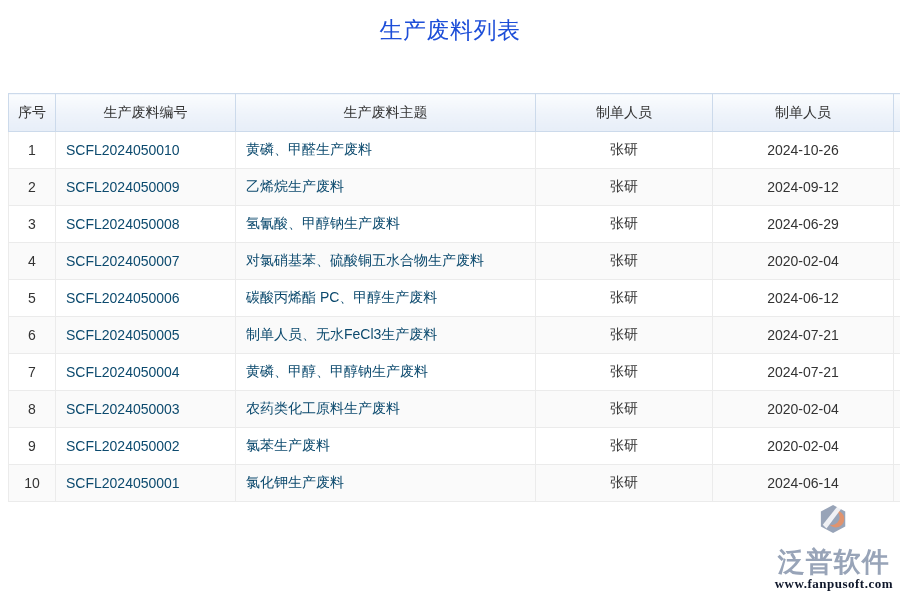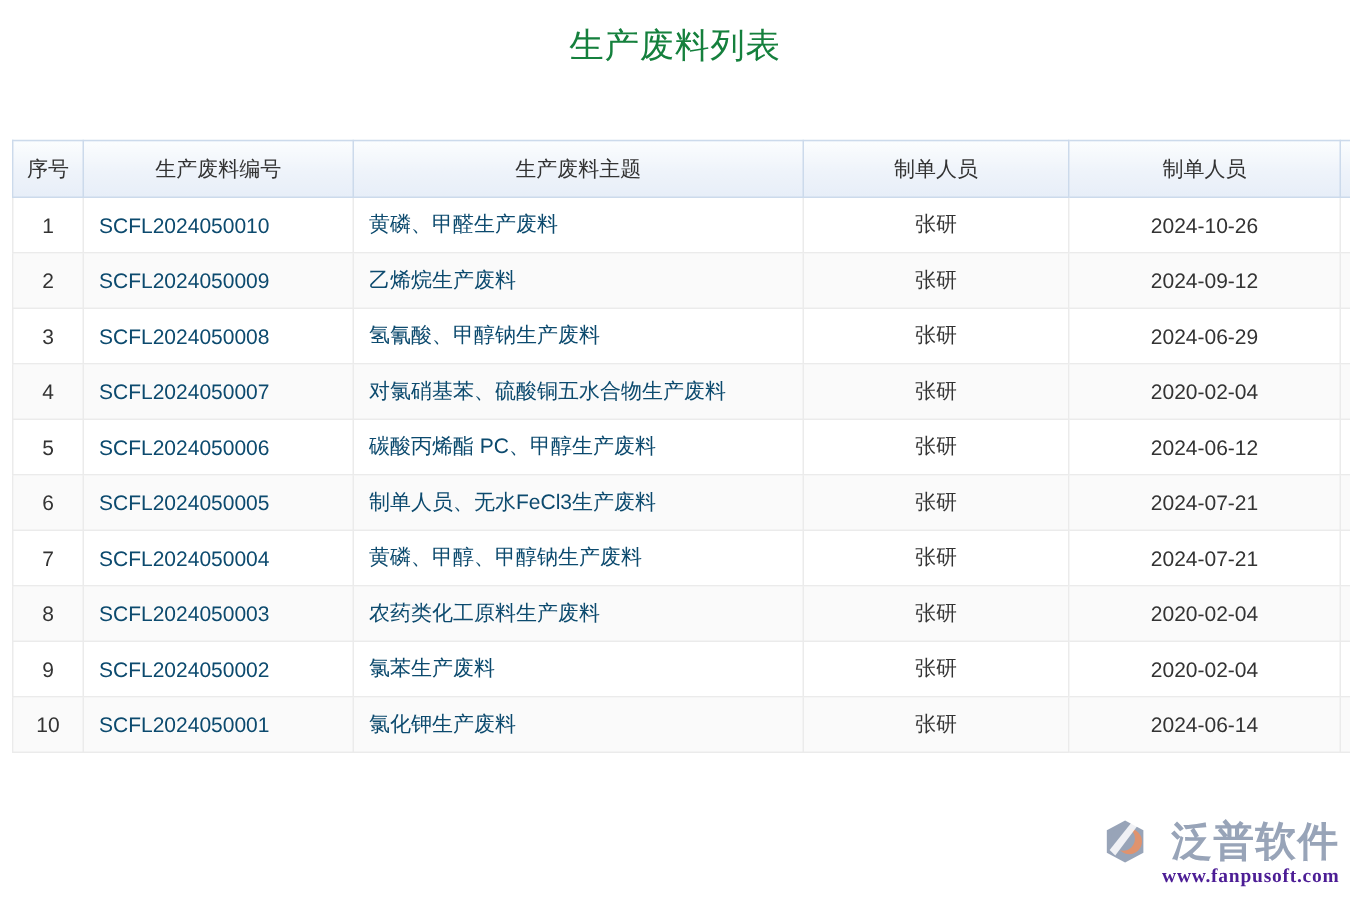--- a/index.html
+++ b/index.html
@@ -12,21 +12,21 @@
     overflow: hidden;
   }
   .title {
     position: absolute;
     top: 15px; left: 0;
     width: 100%;
     margin: 0;
     text-align: center;
     font-size: 23px;
     font-weight: 500;
-    color: #15803d;
+    color: #1d4ed8;
     letter-spacing: 0.5px;
   }
   .table-wrap {
     position: absolute;
     top: 57px; left: 8px;
     width: 892px;
     overflow: hidden;
     margin-top: 36px;
   }
   table {
@@ -66,33 +66,34 @@
     right: 7px; bottom: 10px;
     text-align: right;
     line-height: 1;
     user-select: none;
   }
   .brand-row {
     display: flex;
     align-items: center;
     justify-content: flex-end;
     gap: 15px;
+    flex-direction: column;
   }
   .logo { display: inline-block; width: 30px; height: 30px; }
   .brand {
     font-size: 27px;
     font-weight: 700;
     color: #98a4b8;
     letter-spacing: 1px;
   }
   .url {
     font-family: "Liberation Serif", serif;
     font-size: 13px;
     font-weight: 700;
-    color: #4c1d95;
+    color: #0f172a;
     margin-top: 1px;
     letter-spacing: 0.5px;
   }
 </style>
 </head>
 <body>
 
 <div>
   <h1 class="title">生产废料列表</h1>
 

